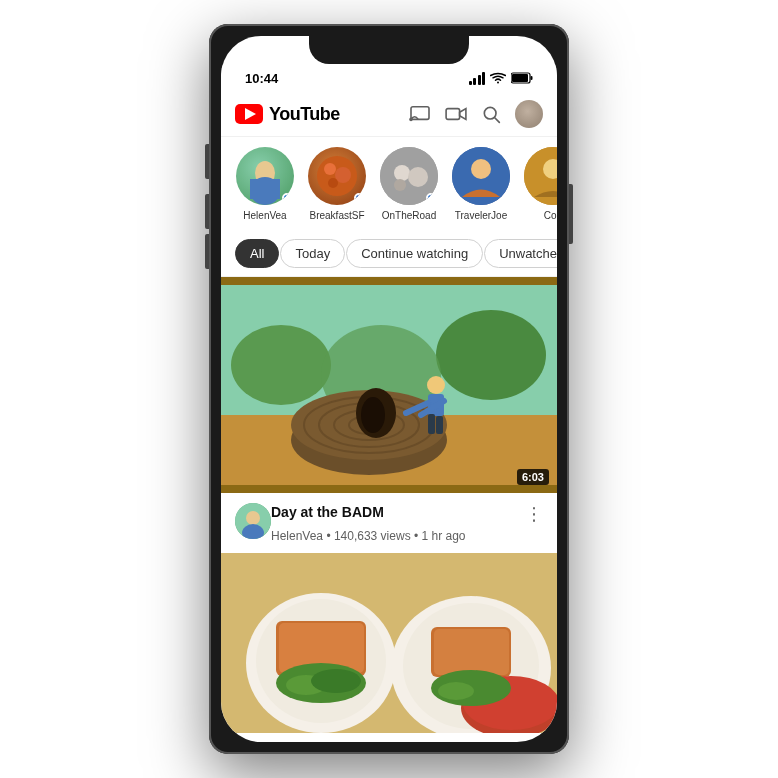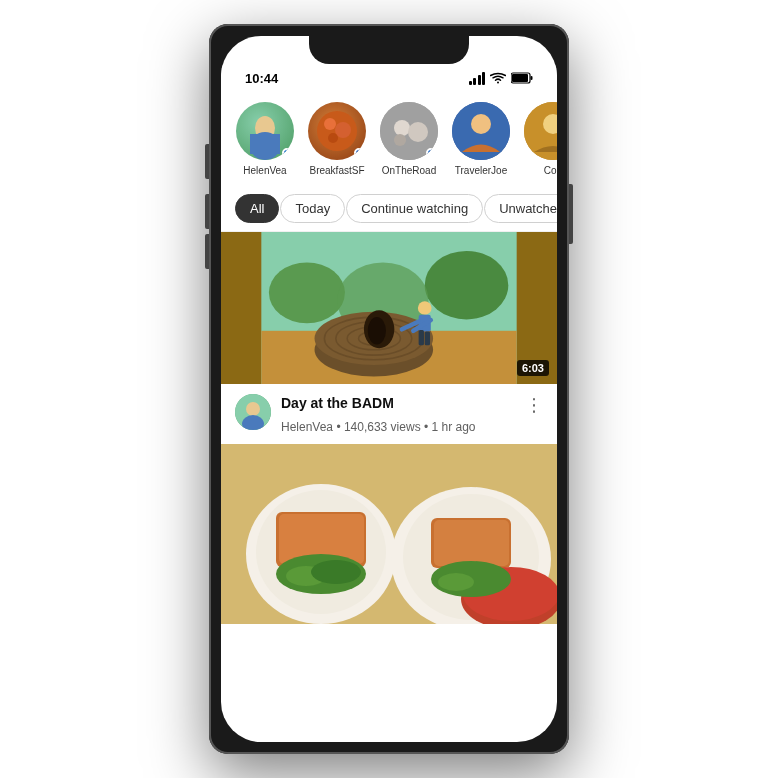--- a/index.html
+++ b/index.html
@@ -254,42 +254,41 @@
     }
 
     
     .video-card {
       background: white;
     }
 
     .thumbnail-container {
       position: relative;
       width: 100%;
-      height: 152px;
+      height: 216px;
       background: #8B6914;
       overflow: hidden;
     }
 
     .duration-badge {
       position: absolute;
       bottom: 8px;
       right: 8px;
       background: rgba(0,0,0,0.8);
       color: white;
       font-size: 11px;
       font-weight: 600;
       padding: 2px 5px;
       border-radius: 3px;
     }
 
     
     .video-info {
       display: flex;
       padding: 10px 14px;
-      gap: 10px;
       align-items: flex-start;
     }
 
     .video-channel-avatar {
       width: 36px;
       height: 36px;
       border-radius: 50%;
       background: #ddd;
       flex-shrink: 0;
       overflow: hidden;
@@ -380,20 +379,48 @@
             </svg>
 
             <svg width="22" height="12" viewBox="0 0 22 12">
               <rect x="0" y="1" width="19" height="10" rx="2" ry="2" fill="none" stroke="#000" stroke-width="1.2"></rect>
               <rect x="1" y="2" width="16" height="8" rx="1" ry="1" fill="#000"></rect>
               <rect x="19.5" y="4" width="2" height="4" rx="1" ry="1" fill="#000"></rect>
             </svg>
           </div>
         </div>
 
+        <div class="yt-header">
+          <div class="yt-logo">
+            <div class="yt-icon-red">
+              <div class="yt-play-triangle"></div>
+            </div>
+            <span class="yt-wordmark">YouTube</span>
+          </div>
+          <div class="yt-header-icons">
+
+            <svg width="22" height="18" viewBox="0 0 24 20" style="cursor:pointer">
+              <rect x="2" y="2" width="20" height="14" rx="2" fill="none" stroke="#606060" stroke-width="1.8"></rect>
+              <path d="M2 16 Q6 10 10 16" stroke="#606060" stroke-width="1.8" fill="none"></path>
+              <circle cx="2" cy="16" r="2" fill="#606060"></circle>
+            </svg>
+
+            <svg width="22" height="18" viewBox="0 0 24 20" style="cursor:pointer">
+              <rect x="1" y="4" width="15" height="12" rx="2" fill="none" stroke="#606060" stroke-width="1.8"></rect>
+              <polygon points="16,8 23,4 23,16 16,12" fill="none" stroke="#606060" stroke-width="1.8"></polygon>
+            </svg>
+
+            <svg width="20" height="20" viewBox="0 0 24 24" style="cursor:pointer">
+              <circle cx="11" cy="11" r="7" fill="none" stroke="#606060" stroke-width="2"></circle>
+              <line x1="16.5" y1="16.5" x2="22" y2="22" stroke="#606060" stroke-width="2" stroke-linecap="round"></line>
+            </svg>
+
+            <div class="avatar-circle avatar-user" style="cursor:pointer"></div>
+          </div>
+        </div>
 
         <div class="subscriptions-row">
 
           <div class="sub-item">
             <div class="sub-avatar avatar-helen">
               <div class="sub-dot"></div>
               <svg viewBox="0 0 58 58" width="58" height="58">
                 <ellipse cx="29" cy="26" rx="10" ry="12" fill="#e8c890"></ellipse>
                 <ellipse cx="29" cy="44" rx="15" ry="14" fill="#4a7abc"></ellipse>
                 <rect x="14" y="32" width="30" height="20" fill="#4a7abc"></rect>

